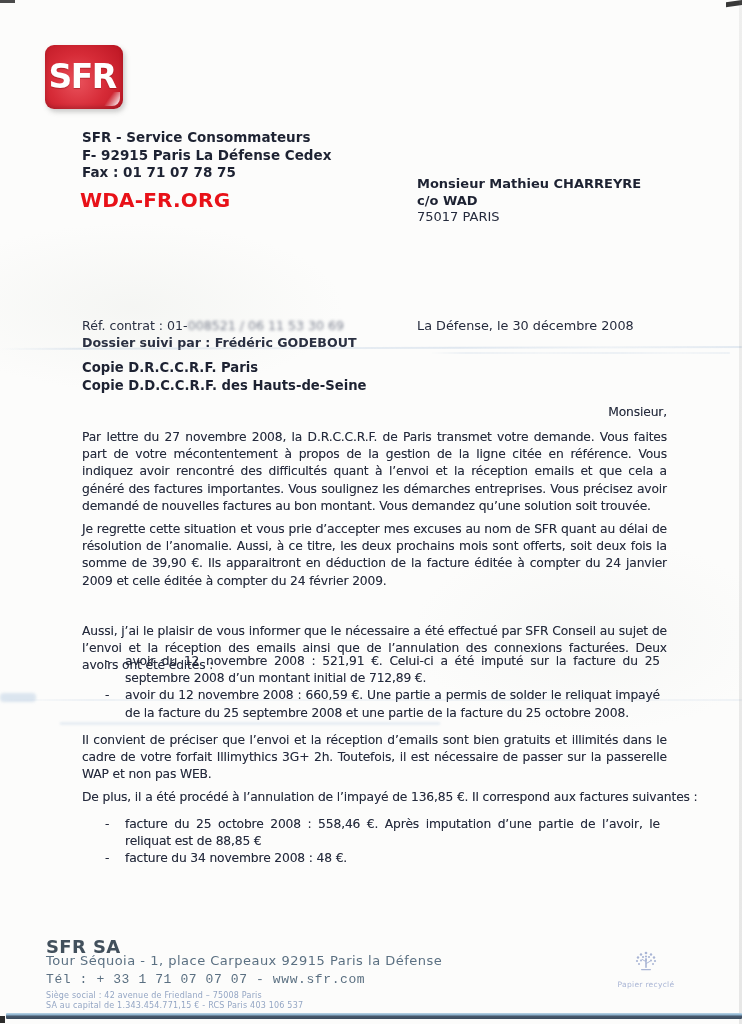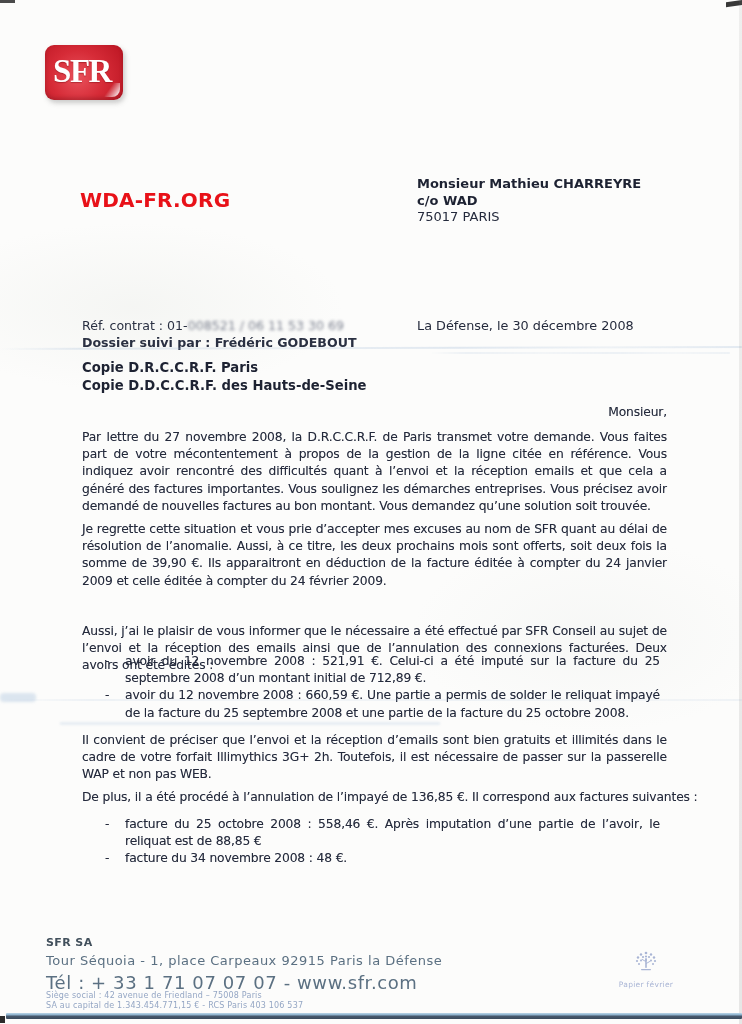--- a/index.html
+++ b/index.html
@@ -8,25 +8,25 @@
     background:
       radial-gradient(ellipse 300px 120px at 18% 30%, rgba(236,238,234,.45), rgba(0,0,0,0) 70%),
       radial-gradient(ellipse 260px 140px at 80% 62%, rgba(238,240,238,.4), rgba(0,0,0,0) 70%),
       #fcfcfb;
     overflow:hidden;
     font-family:"DejaVu Sans", sans-serif;
     color:#232739;
   }
   
   .sfr-logo{
-    position:absolute;left:45px;top:45px;width:78px;height:55px;
+    position:absolute;left:45px;top:45px;width:78px;height:64px;
     border-radius:9px;
     background:radial-gradient(circle at 42% 58%, #e9515b 0%, #d62b37 48%, #bb1522 100%);
     box-shadow:2px 3px 5px rgba(110,110,110,.35), inset 0 -2px 4px rgba(0,0,0,.18);
-    display:flex;align-items:center;justify-content:center;font-family:Liberation Serif, serif;
+    display:flex;align-items:center;justify-content:center;
   }
   .sfr-logo::after{
     content:"";position:absolute;right:3px;bottom:3px;width:17px;height:14px;
     background:linear-gradient(305deg, rgba(255,255,255,.95) 8%, rgba(255,255,255,.35) 42%, rgba(255,255,255,0) 62%);
     border-radius:0 0 8px 3px;
   }
   .sfr-logo span{
     font-size:33px;font-weight:700;color:#fff;letter-spacing:-1.5px;
     text-shadow:0 1px 1px rgba(120,10,15,.45);
     transform:translate(-2px,-1px);
@@ -47,23 +47,23 @@
     text-shadow:0 0 .4px rgba(36,42,60,.35);}
   .salutation{top:404px;text-align:right;}
   .p1{top:429px;} .p2{top:521px;} .p3{top:595px;margin-top:28px;}
   .p4{top:732px;} .p5{top:789px;white-space:nowrap;width:auto;}
   .blist{position:absolute;left:82px;width:578px;font-size:12.3px;line-height:17.2px;
     letter-spacing:-.15px;color:#242a3c;text-shadow:0 0 .4px rgba(36,42,60,.35);}
   .list1{top:653px;} .list2{top:816px;}
   .blist .li{position:relative;padding-left:43px;text-align:justify;}
   .blist .dash{position:absolute;left:23px;top:0;}
   
-  .f-company{position:absolute;left:46px;top:936px;font-size:11px;font-weight:700;color:#42505c;letter-spacing:.4px;}
+  .f-company{position:absolute;left:46px;top:936px;font-size:18px;font-weight:700;color:#42505c;letter-spacing:.4px;}
   .f-address{position:absolute;left:46px;top:953px;font-size:13px;color:#5b7082;letter-spacing:.5px;}
-  .f-phone{position:absolute;left:46px;top:972px;font-size:18px;color:#5b7082;letter-spacing:.6px;}
+  .f-phone{position:absolute;left:46px;top:972px;font-size:13px;color:#5b7082;letter-spacing:.6px;font-family:Liberation Mono, monospace;}
   .f-legal{position:absolute;left:46px;top:991px;font-size:8px;line-height:9.6px;color:#94a6c4;letter-spacing:.2px;}
   .recycled{position:absolute;left:608px;top:944px;width:76px;text-align:center;color:#a9b5d5;}
   .recycled svg{display:block;margin:0 auto;}
   .recycled .lbl{font-size:7.5px;letter-spacing:.3px;margin-top:2px;}
   
   .crease{position:absolute;background:linear-gradient(90deg, rgba(160,185,214,0) 0%, rgba(160,185,214,.55) 12%, rgba(150,178,210,.30) 38%, rgba(160,185,214,.55) 62%, rgba(150,178,210,.25) 82%, rgba(160,185,214,.5) 100%);height:2px;border-radius:2px;filter:blur(.4px);}
   .crease1{left:0;top:347px;width:742px;transform:rotate(-.15deg);opacity:.55;}
   .crease1b{left:430px;top:352px;width:300px;opacity:.3;}
   .crease2{left:0;top:699px;width:742px;opacity:.28;}
   .streakA{position:absolute;left:0;top:693px;width:36px;height:9px;background:rgba(148,180,216,.32);filter:blur(1.5px);border-radius:4px;}
@@ -77,20 +77,25 @@
 </style>
 </head>
 <body>
 
 <div class="page">
 
   <div class="sfr-logo">
     <span>SFR</span>
   </div>
 
+  <div class="sender">
+    <div>SFR - Service Consommateurs</div>
+    <div>F- 92915 Paris La Défense Cedex</div>
+    <div>Fax : 01 71 07 78 75</div>
+  </div>
 
   <div class="watermark">WDA-FR.ORG</div>
 
   <div class="recipient">
     <div class="b">Monsieur Mathieu CHARREYRE</div>
     <div class="b">c/o WAD</div>
     <div>75017 PARIS</div>
   </div>
 
   <div class="ref-row"><span>Réf. contrat : 01-</span><span class="redacted">008521 / 06 11 53 30 69</span></div>
@@ -145,21 +150,21 @@
           <circle cx="22" cy="16.5" r="1"></circle>
           <circle cx="17" cy="16" r="1"></circle>
         <circle cx="10" cy="20" r="1"></circle>
           <circle cx="24" cy="20" r="1"></circle>
         <rect x="16.2" y="14" width="1.6" height="10" rx="0.8"></rect>
         <rect x="12" y="25" width="10" height="1.2" rx="0.6"></rect>
         <path d="M16.8 18 L12.5 15.5 L13 14.8 L17 17.2 Z"></path>
         <path d="M17.2 20 L21.5 17.5 L21 16.8 L17 19.2 Z"></path>
       </g>
     </svg>
-    <div class="lbl">Papier février</div>
+    <div class="lbl">Papier recyclé</div>
   </div>
 
   <div class="crease crease1"></div>
   <div class="crease crease1b"></div>
   <div class="crease crease2"></div>
   <div class="streakA"></div>
   <div class="streakB"></div>
   <div class="corner-tl"></div>
   <div class="corner-tr"></div>
   <div class="edge-right"></div>

